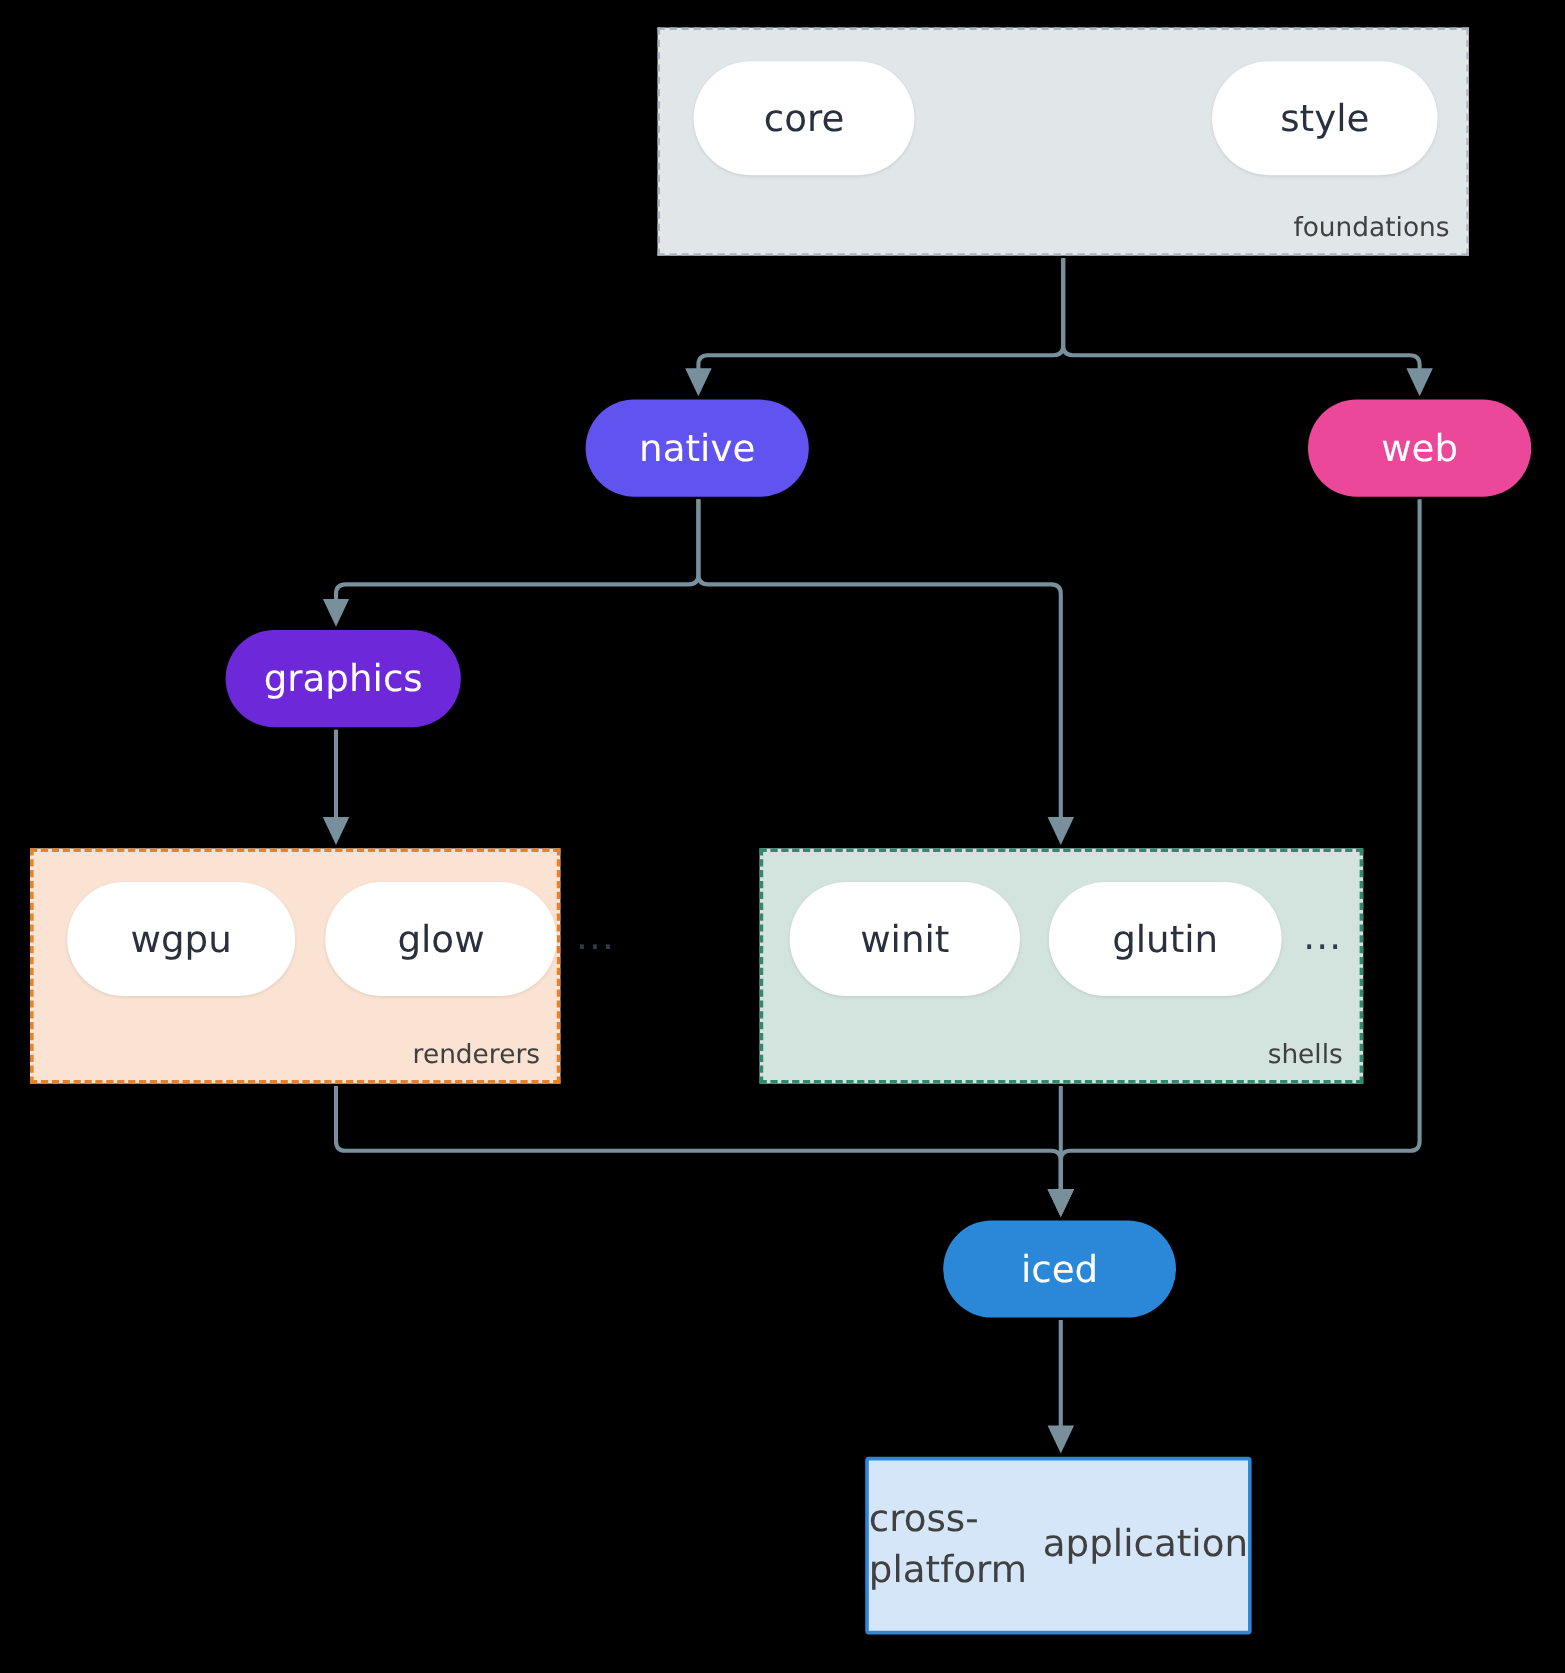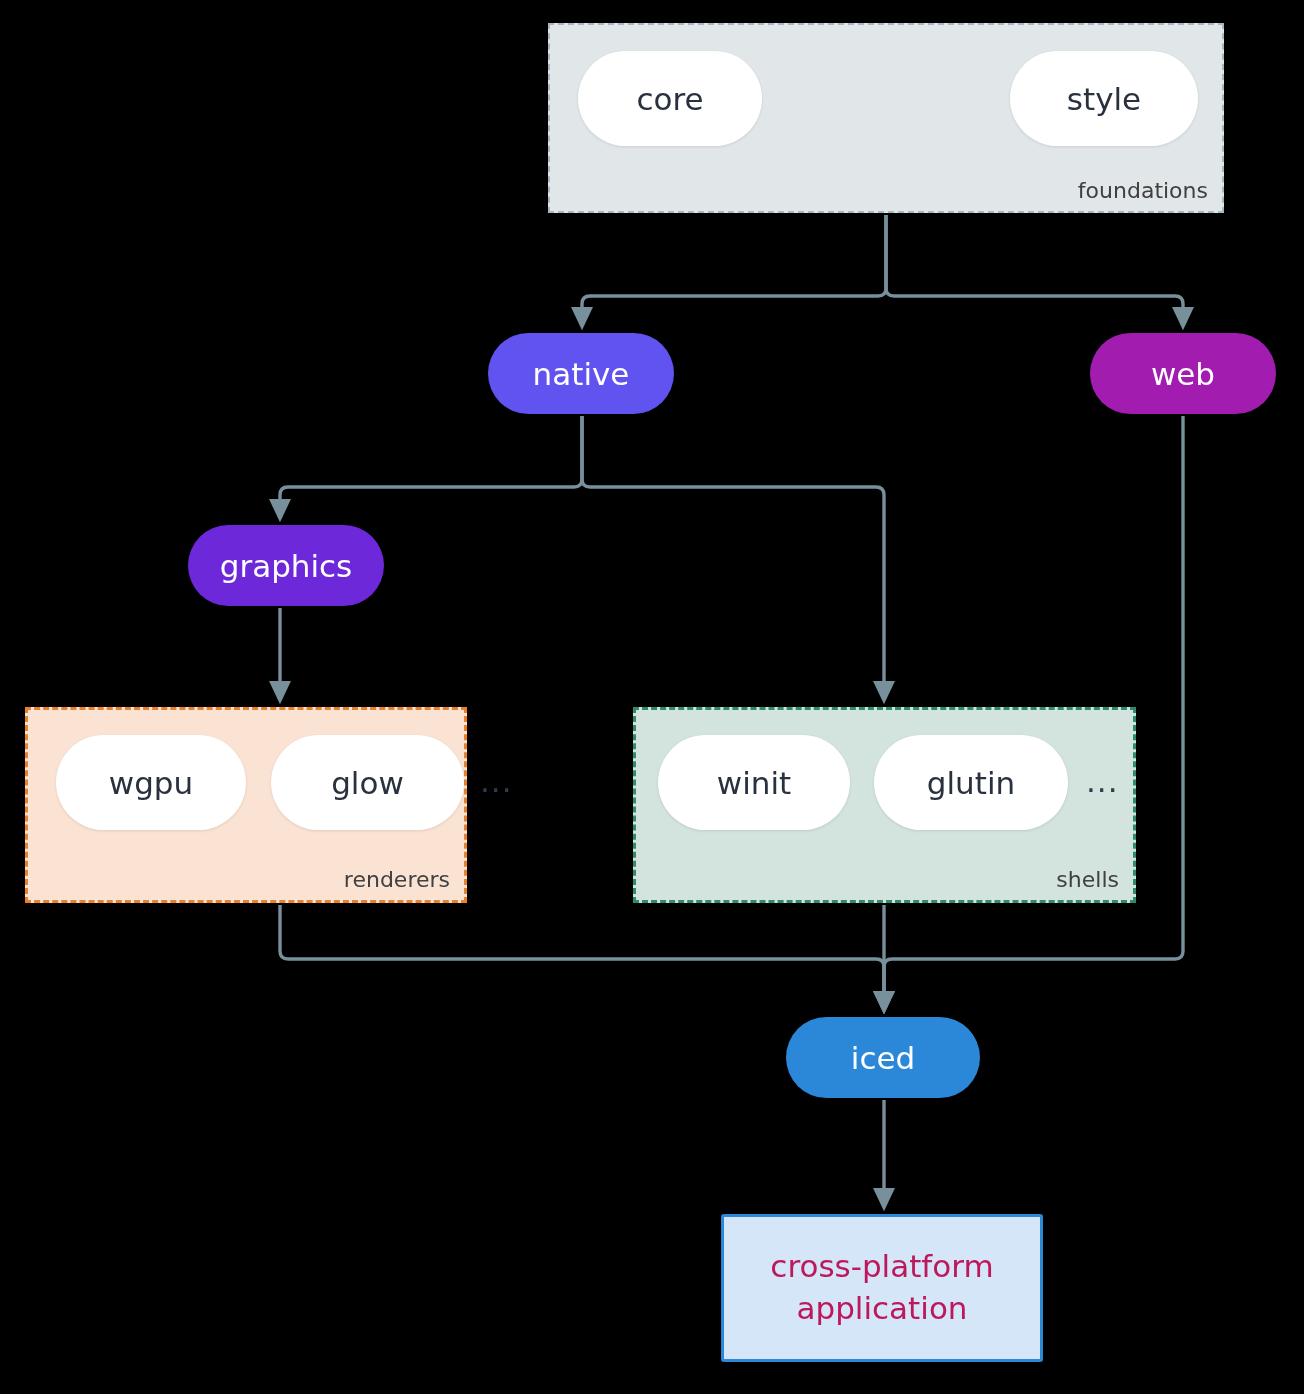--- a/index.html
+++ b/index.html
@@ -80,36 +80,35 @@
     position: absolute;
     display: flex;
     align-items: center;
     justify-content: center;
     border-radius: 999px;
     color: #ffffff;
     font-size: 31px;
     box-sizing: border-box;
   }
   .node-native { left: 488px; top: 333px;  width: 186px; height: 81px; background: #6153f0; }
-  .node-web    { left: 1090px; top: 333px; width: 186px; height: 81px; background: #a21caf; }
+  .node-web    { left: 1090px; top: 333px; width: 186px; height: 81px; background: #ec4899; }
   .node-graphics { left: 188px; top: 525px; width: 196px; height: 81px; background: #6d28d9; }
   .node-iced   { left: 786px; top: 1017px;  width: 194px; height: 81px; background: #2b88d8; }
 
   
   .box-app {
     position: absolute;
     left: 721px;  top: 1214px; width: 322px; height: 148px;
     background: #d4e6f8;
     border: 3px solid #2b88d8;
     border-radius: 3px;
     display: flex;
-    flex-direction: column;
     align-items: center;
     justify-content: center;
-    color: #be185d;
+    color: #404040;
     font-size: 31px;
     line-height: 1.35;
     box-sizing: border-box;
   }
 </style>
 </head>
 <body>
 
 <div id="canvas">
 

